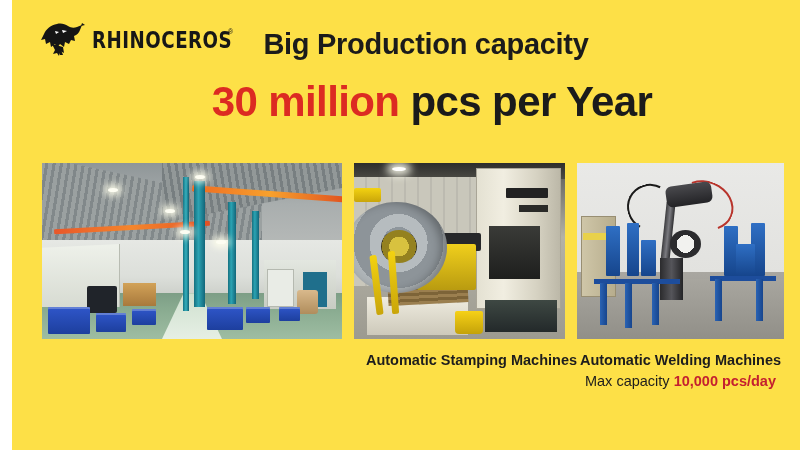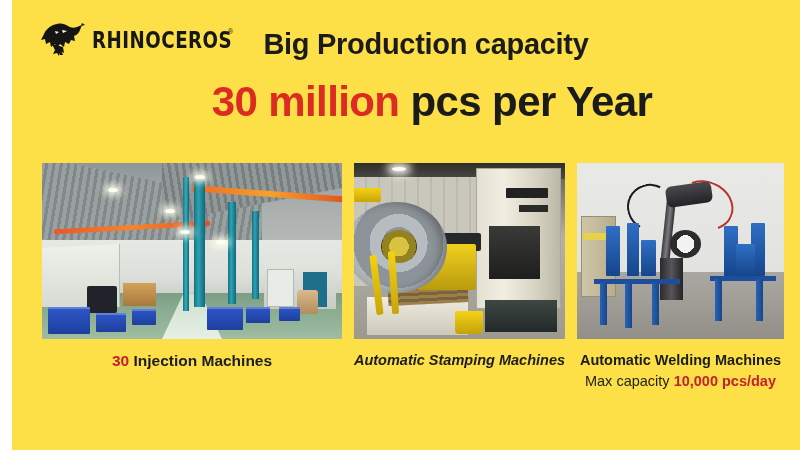--- a/index.html
+++ b/index.html
@@ -289,21 +289,21 @@
 
   
   .captions { position:absolute; left:0; top:350px; width:800px; height:50px; }
   .caption { position:absolute; top:0; text-align:center; line-height:1.45; }
   .caption .l1 { font-size:14.5px; font-weight:700; color:#1d1d1d; white-space:nowrap; }
   .caption .l2 { font-size:14.5px; font-weight:400; color:#1d1d1d; white-space:nowrap; }
   .caption .hl  { color:#c4202f; font-weight:700; }
   #caption-1 { left:30px;  width:300px; }
   #caption-1 .l1 { font-size:15.5px; }
   #caption-1 .l2 { font-size:15.5px; }
-  #caption-2 { left:338px; width:219px;font-style:italic; }
+  #caption-2 { left:350px; width:219px; }
   #caption-3 { left:561px; width:215px; }
 </style>
 </head>
 <body>
 
 <div class="slide">
 
   <div class="header">
 
     <div class="logo">
@@ -413,23 +413,20 @@
         <div class="p3-leg" style="right:30%; top:66%; height:24%;"></div>
         <div class="p3-leg" style="right:10%; top:66%; height:24%;"></div>
       </div>
     </div>
 
   </div>
 
   <div class="captions">
 
     <div class="caption" id="caption-1">
-      <div class="l1">
-        <span class="hl">30</span><span> Injection Machines</span>
-      </div>
     </div>
 
     <div class="caption" id="caption-2">
       <div class="l1">
         <span class="hl"></span><span>Automatic Stamping Machines</span>
       </div>
     </div>
 
     <div class="caption" id="caption-3">
       <div class="l1">

